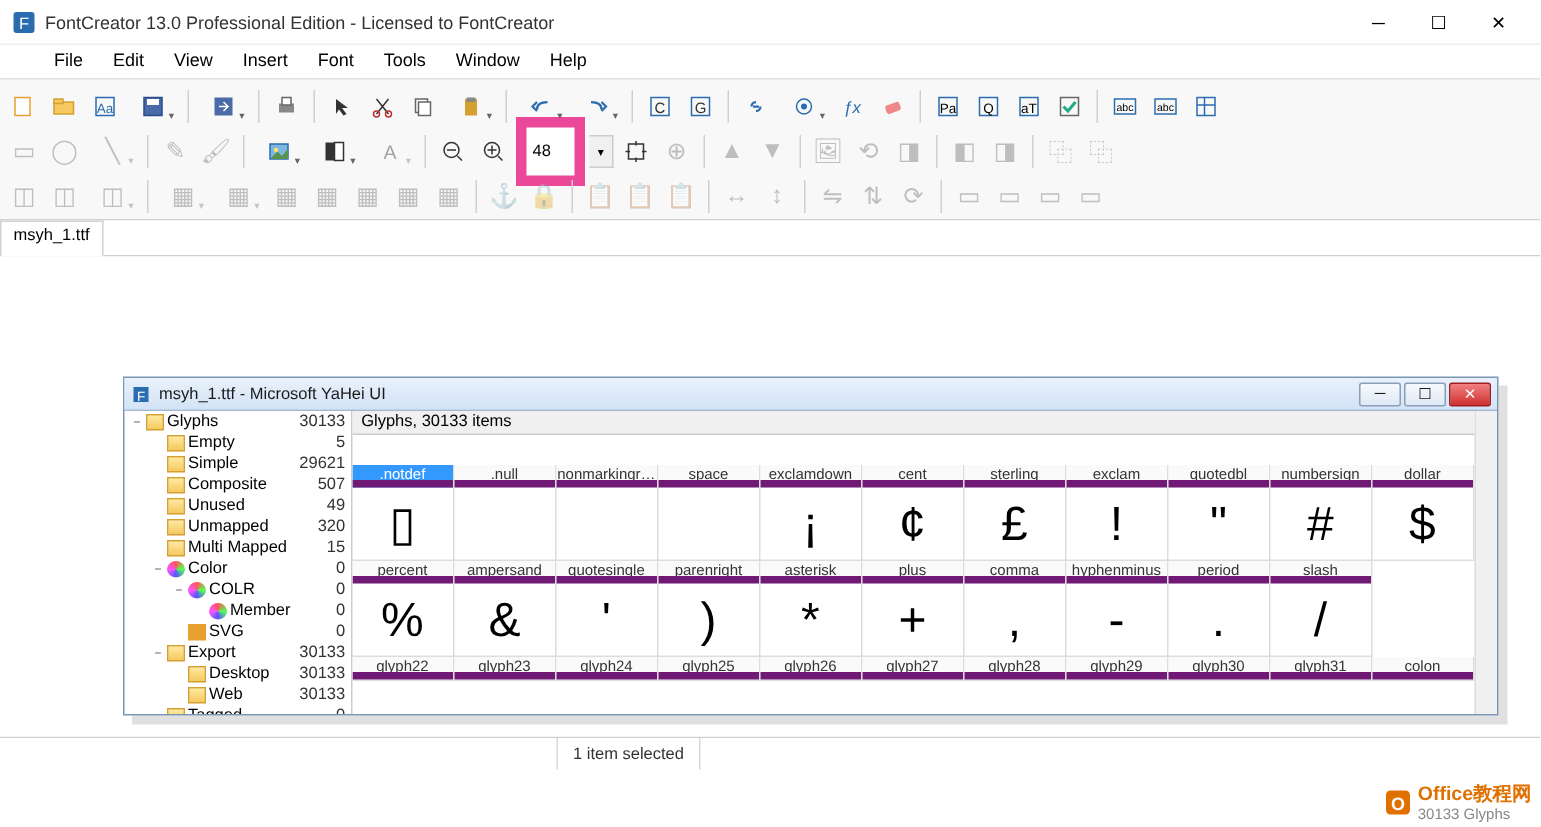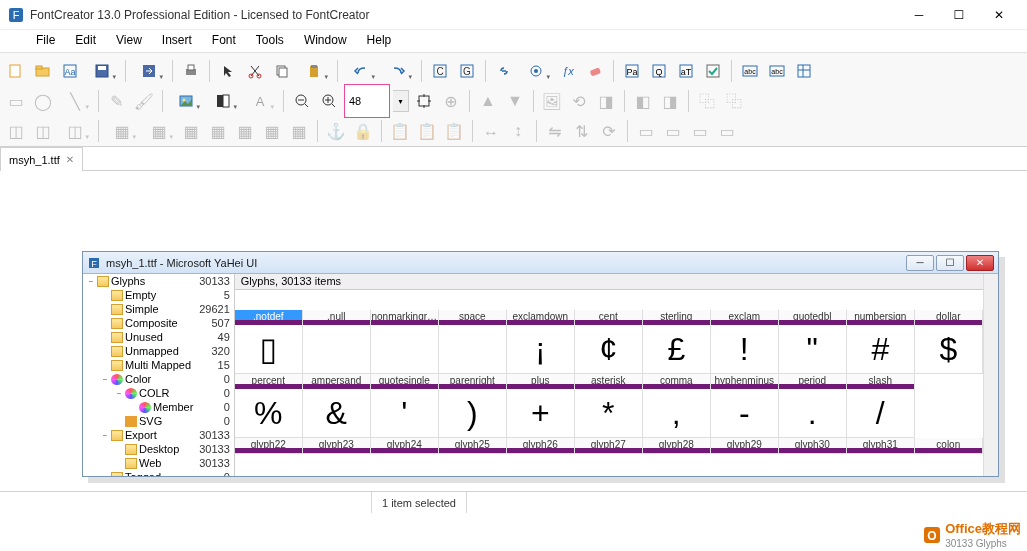--- a/index.html
+++ b/index.html
@@ -17,26 +17,26 @@
 .menu .mitem { padding: 3px 10px; cursor: pointer; }
 
 
 .toolbars { background: #f8f8f8; border-top: 1px solid #e0e0e0; border-bottom: 1px solid #d0d0d0; padding-top: 3px; }
 .tbrow { height: 30px; display: flex; align-items: center; padding: 0 4px; gap: 3px; flex-wrap: nowrap; }
 .tb { width: 24px; height: 24px; border: 1px solid transparent; border-radius: 3px; display: flex; align-items: center; justify-content: center; cursor: pointer; color: #555; }
 .tb.drop { width: 34px; position: relative; }
 .tb.drop::after { content: "▾"; font-size: 7px; position: absolute; right: 2px; bottom: 1px; color: #666; }
 .tb.dim { opacity: 0.35; cursor: default; }
 .sep { width: 1px; height: 22px; background: #d0d0d0; margin: 0 3px; }
-.zoom-input { width: 46px; height: 14px; font-size: 11px; padding: 16px 4px; border: 1px solid #ec4899; }
+.zoom-input { width: 46px; height: 14px; font-size: 11px; padding: 16px 4px; border: 7px solid #ec4899; }
 .zoom-btn { width: 16px; height: 22px; font-size: 8px; background: #f0f0f0; border: 1px solid #ccc; border-left: none; cursor: pointer; }
 
 
 .doctabs { height: 24px; background: #fff; border-bottom: 1px solid #d0d0d0; display: flex; }
-.doctab { height: 24px; padding: 3px 8px; font-size: 11px; background: #fff; border: 1px solid #d0d0d0; border-bottom: none; display: flex; align-items: center; gap: 6px; }
+.doctab { height: 24px; padding: 3px 8px; font-size: 11px; background: #fff; border: 1px solid #d0d0d0; border-bottom: none; display: flex; align-items: center; gap: 6px; flex-direction: column; }
 .doctab .tx { font-size: 10px; color: #888; cursor: pointer; }
 
 
 .workarea { position: relative; height: 320px; background: #fff; }
 
 
 .child { position: absolute; left: 82px; top: 80px; width: 917px; height: 226px; border: 1px solid #7a96b5; box-shadow: 6px 6px 0 rgba(0,0,0,0.12); background: #fff; display: flex; flex-direction: column; }
 .child-title { height: 22px; background: linear-gradient(#e9f1fb, #d3e3f6); display: flex; align-items: center; padding: 0 4px; font-size: 11px; color: #1a1a1a; border-bottom: 1px solid #a0b8d0; }
 .child-title .cicon { width: 14px; height: 14px; margin-right: 5px; display: inline-flex; align-items: center; justify-content: center; }
 .child-title .ctext { flex: 1; }
@@ -541,26 +541,26 @@
               </div>
               <div class="gcell">
                 <div class="gname">quotesingle</div>
                 <div class="gchar">'</div>
               </div>
               <div class="gcell">
                 <div class="gname">parenright</div>
                 <div class="gchar">)</div>
               </div>
               <div class="gcell">
+                <div class="gname">asterisk</div>
+                <div class="gchar">*</div>
+              </div>
+              <div class="gcell">
                 <div class="gname">plus</div>
                 <div class="gchar">+</div>
-              </div>
-              <div class="gcell">
-                <div class="gname">asterisk</div>
-                <div class="gchar">*</div>
               </div>
               <div class="gcell">
                 <div class="gname">comma</div>
                 <div class="gchar">,</div>
               </div>
               <div class="gcell">
                 <div class="gname">hyphenminus</div>
                 <div class="gchar">-</div>
               </div>
               <div class="gcell">

